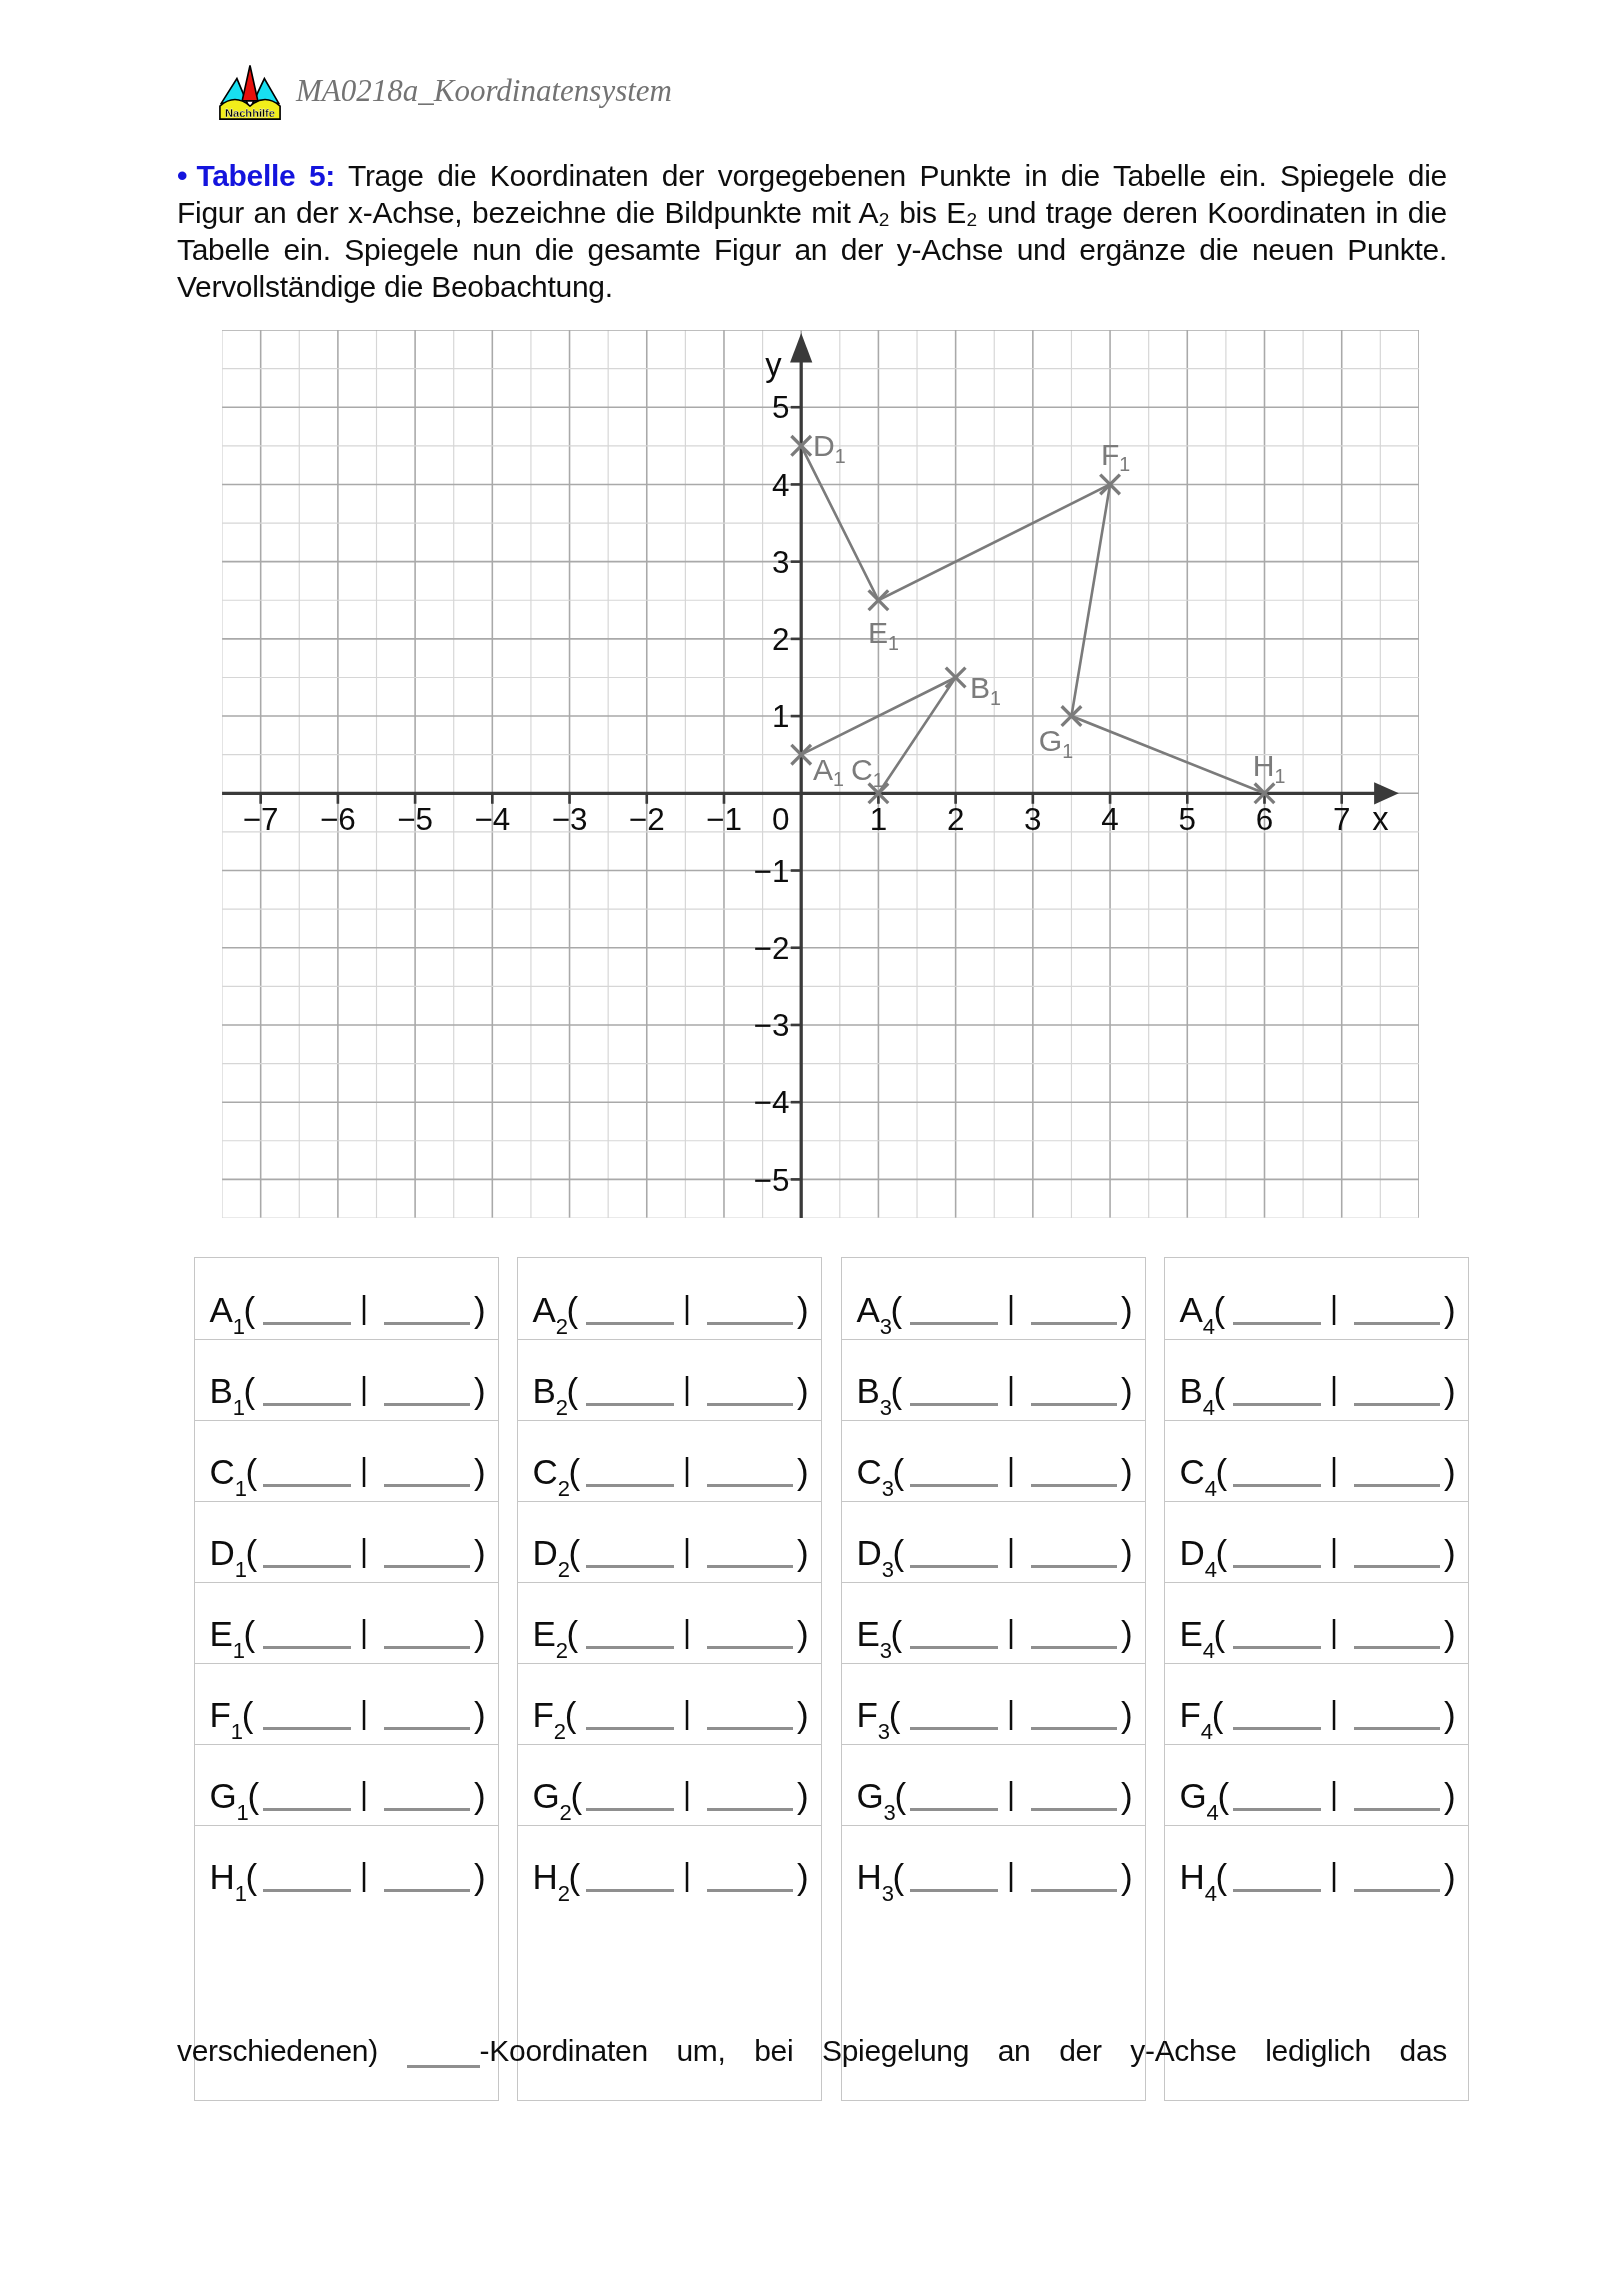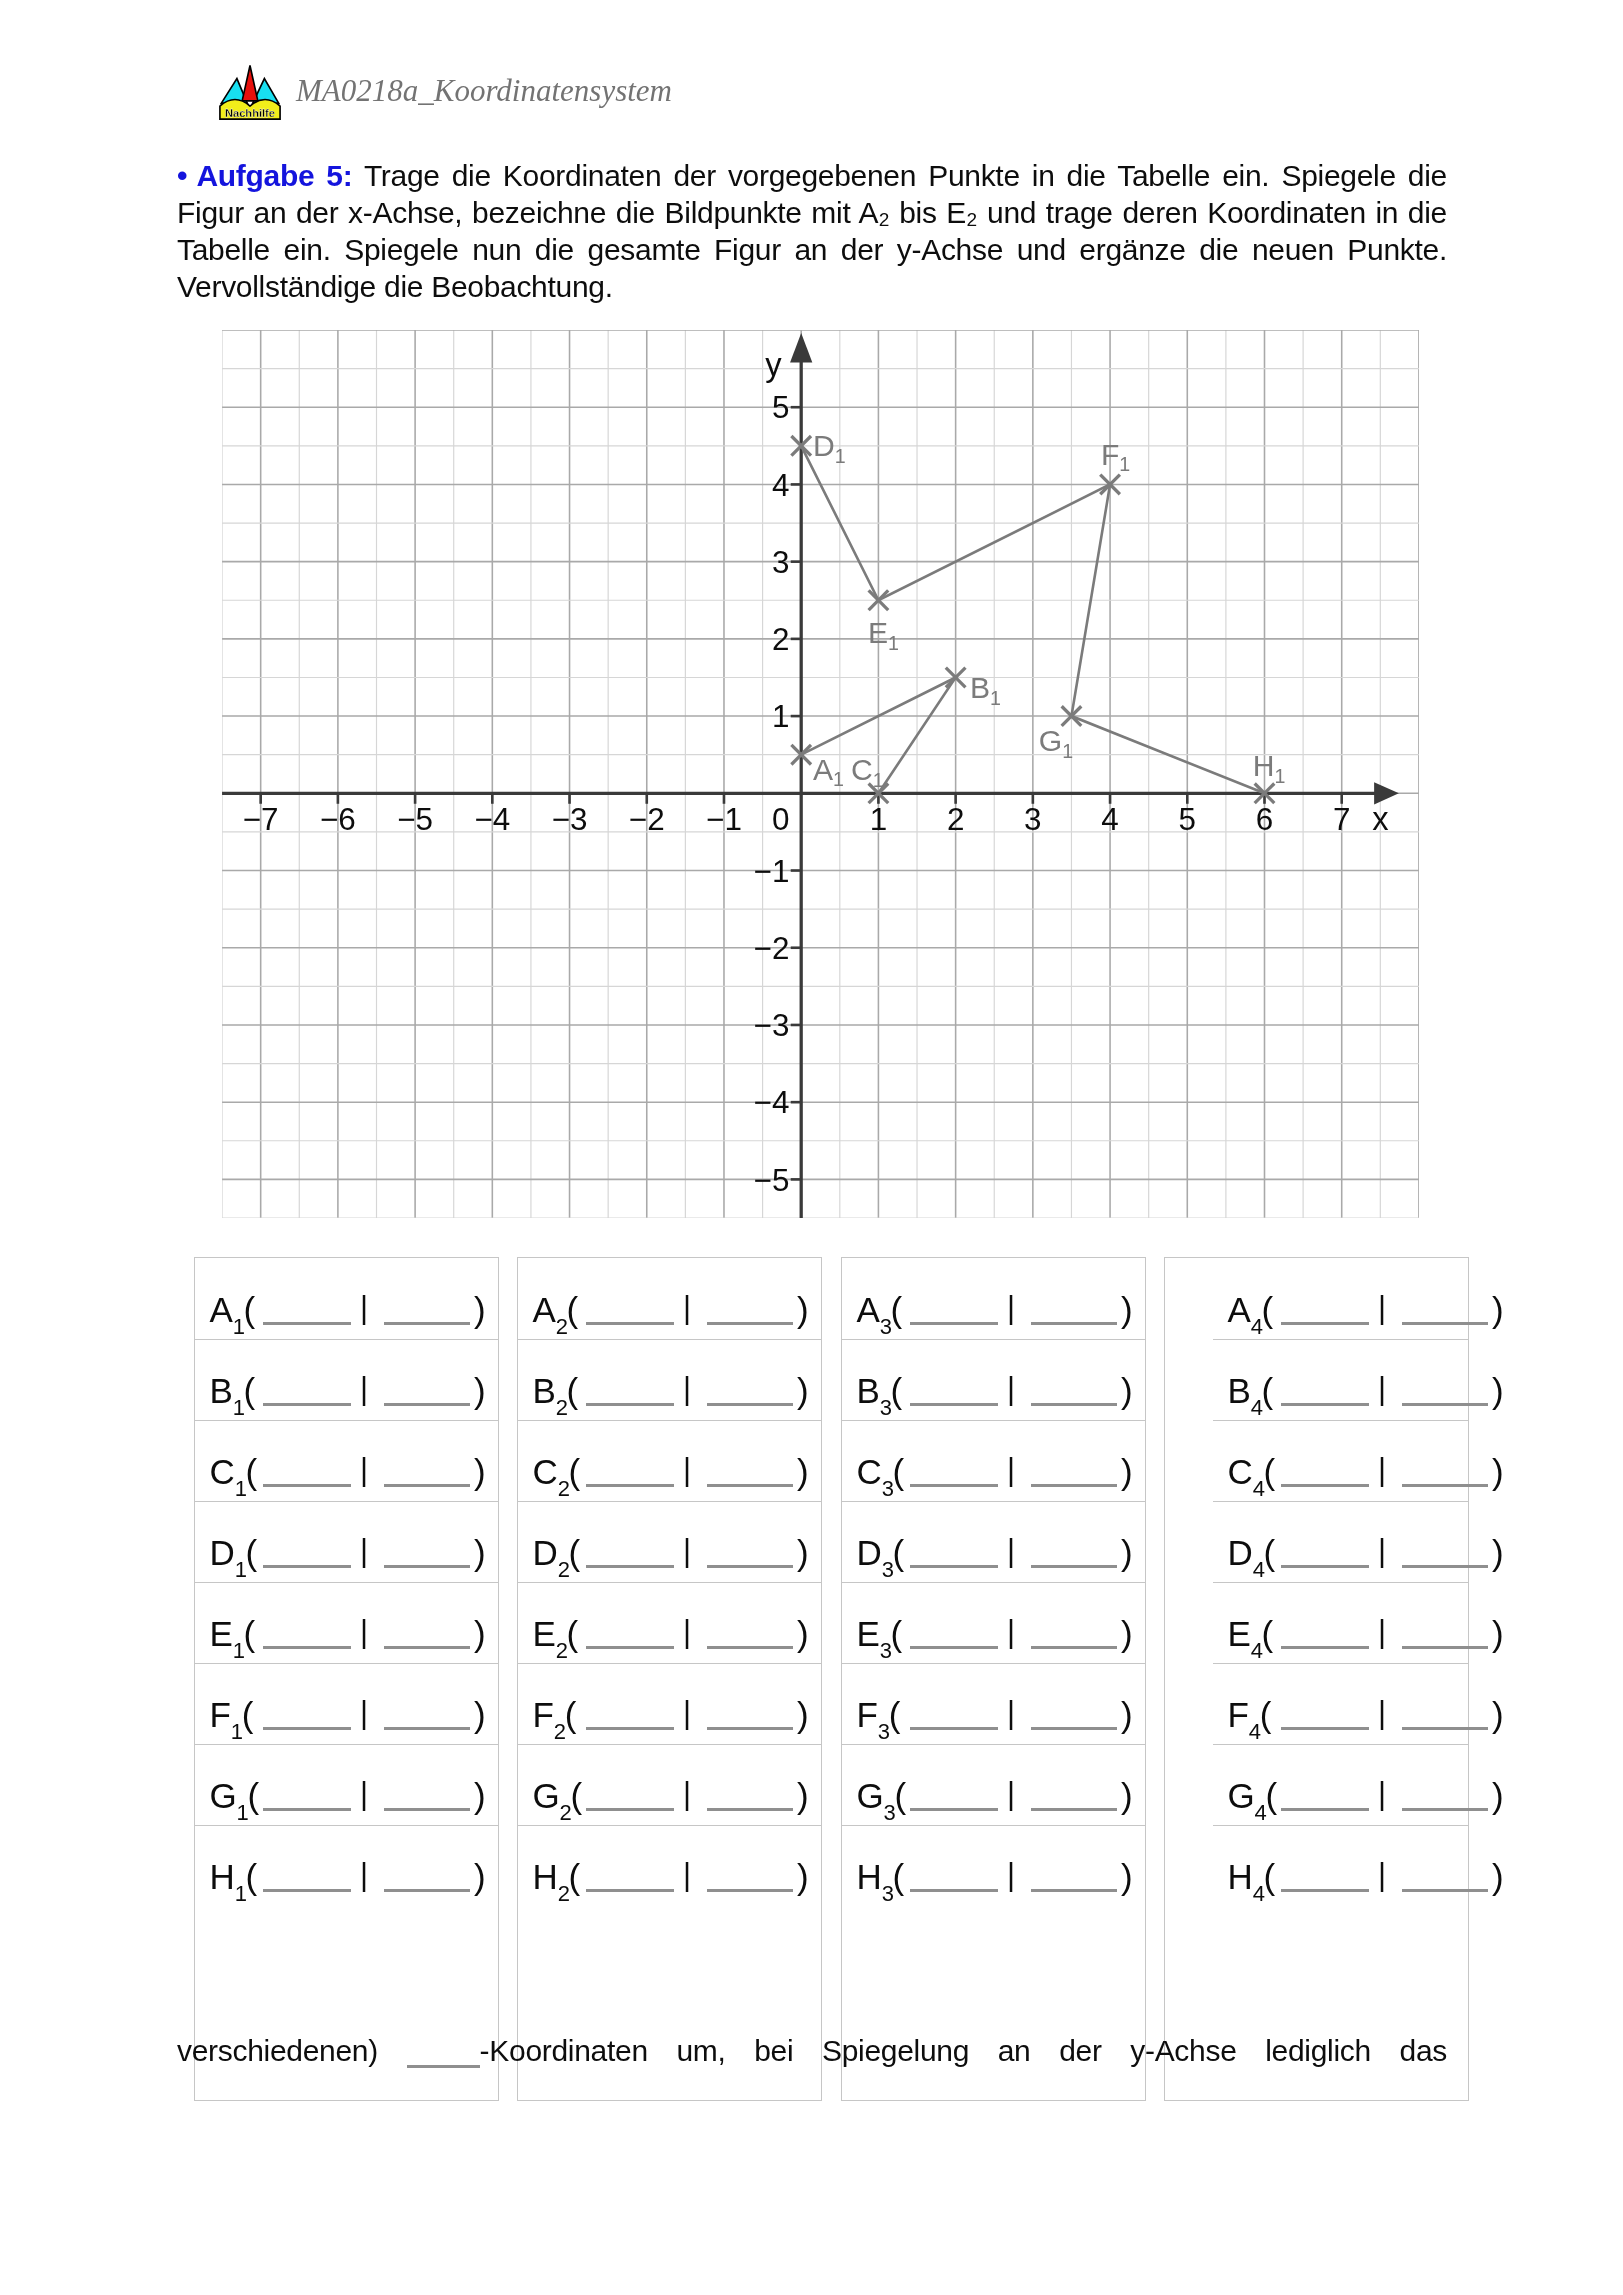--- a/index.html
+++ b/index.html
@@ -55,21 +55,21 @@
   <svg class="logo" viewBox="0 0 104 94">
     <polygon points="8,66 32,28 48,66" fill="#18dff0" stroke="#000" stroke-width="2.5"></polygon>
     <polygon points="56,66 74,28 96,66" fill="#18dff0" stroke="#000" stroke-width="2.5"></polygon>
     <polygon points="40,62 52,8 64,62" fill="#e8100c" stroke="#000" stroke-width="2.5"></polygon>
     <path d="M6,90 L6,70 Q29,50 52,70 Q75,50 98,70 L98,90 Z" fill="#f2ee1b" stroke="#000" stroke-width="2.5"></path>
     <text x="52" y="87" text-anchor="middle" font-size="17" font-weight="bold" fill="#000" stroke="#fff" stroke-width="0.4">Nachhilfe</text>
   </svg>
   <div class="header-title">MA0218a_Koordinatensystem</div>
 
   <div class="task">
-    <span class="accent"><span class="bullet">•</span><span>Aufgabe 5:</span></span>
+    <span class="accent"><span class="bullet">•</span><span>Tabelle 5:</span></span>
     <span>Trage die Koordinaten der vorgegebenen Punkte in die Tabelle ein. Spiegele die Figur an der x-Achse, bezeichne die Bildpunkte mit A₂ bis E₂ und trage deren Koordinaten in die Tabelle ein. Spiegele nun die gesamte Figur an der y-Achse und ergänze die neuen Punkte. Vervollständige die Beobachtung.</span>
   </div>
 
   <svg class="grid-svg" viewBox="0 0 1829 1357">
       <line x1="0" y1="0" x2="0" y2="1357" stroke="#d6d6d6" stroke-width="1.8"></line>
       <line x1="59" y1="0" x2="59" y2="1357" stroke="#a9a9a9" stroke-width="2.4"></line>
       <line x1="118" y1="0" x2="118" y2="1357" stroke="#d6d6d6" stroke-width="1.8"></line>
       <line x1="177" y1="0" x2="177" y2="1357" stroke="#a9a9a9" stroke-width="2.4"></line>
       <line x1="236" y1="0" x2="236" y2="1357" stroke="#d6d6d6" stroke-width="1.8"></line>
       <line x1="295" y1="0" x2="295" y2="1357" stroke="#a9a9a9" stroke-width="2.4"></line>
@@ -374,21 +374,21 @@
           <span class="cp">)</span>
         </div>
         <div class="tcell">
           <span class="cl">H<sub>3</sub>(</span>
           <span class="blank b1"></span>
           <span class="bar">|</span>
           <span class="blank b2"></span>
           <span class="cp">)</span>
         </div>
       </div>
-      <div class="tcol" style="left: 970px; padding-left: 48px;">
+      <div class="tcol" style="left: 970px;">
         <div class="tcell">
           <span class="cl">A<sub>4</sub>(</span>
           <span class="blank b1"></span>
           <span class="bar">|</span>
           <span class="blank b2"></span>
           <span class="cp">)</span>
         </div>
         <div class="tcell">
           <span class="cl">B<sub>4</sub>(</span>
           <span class="blank b1"></span>

